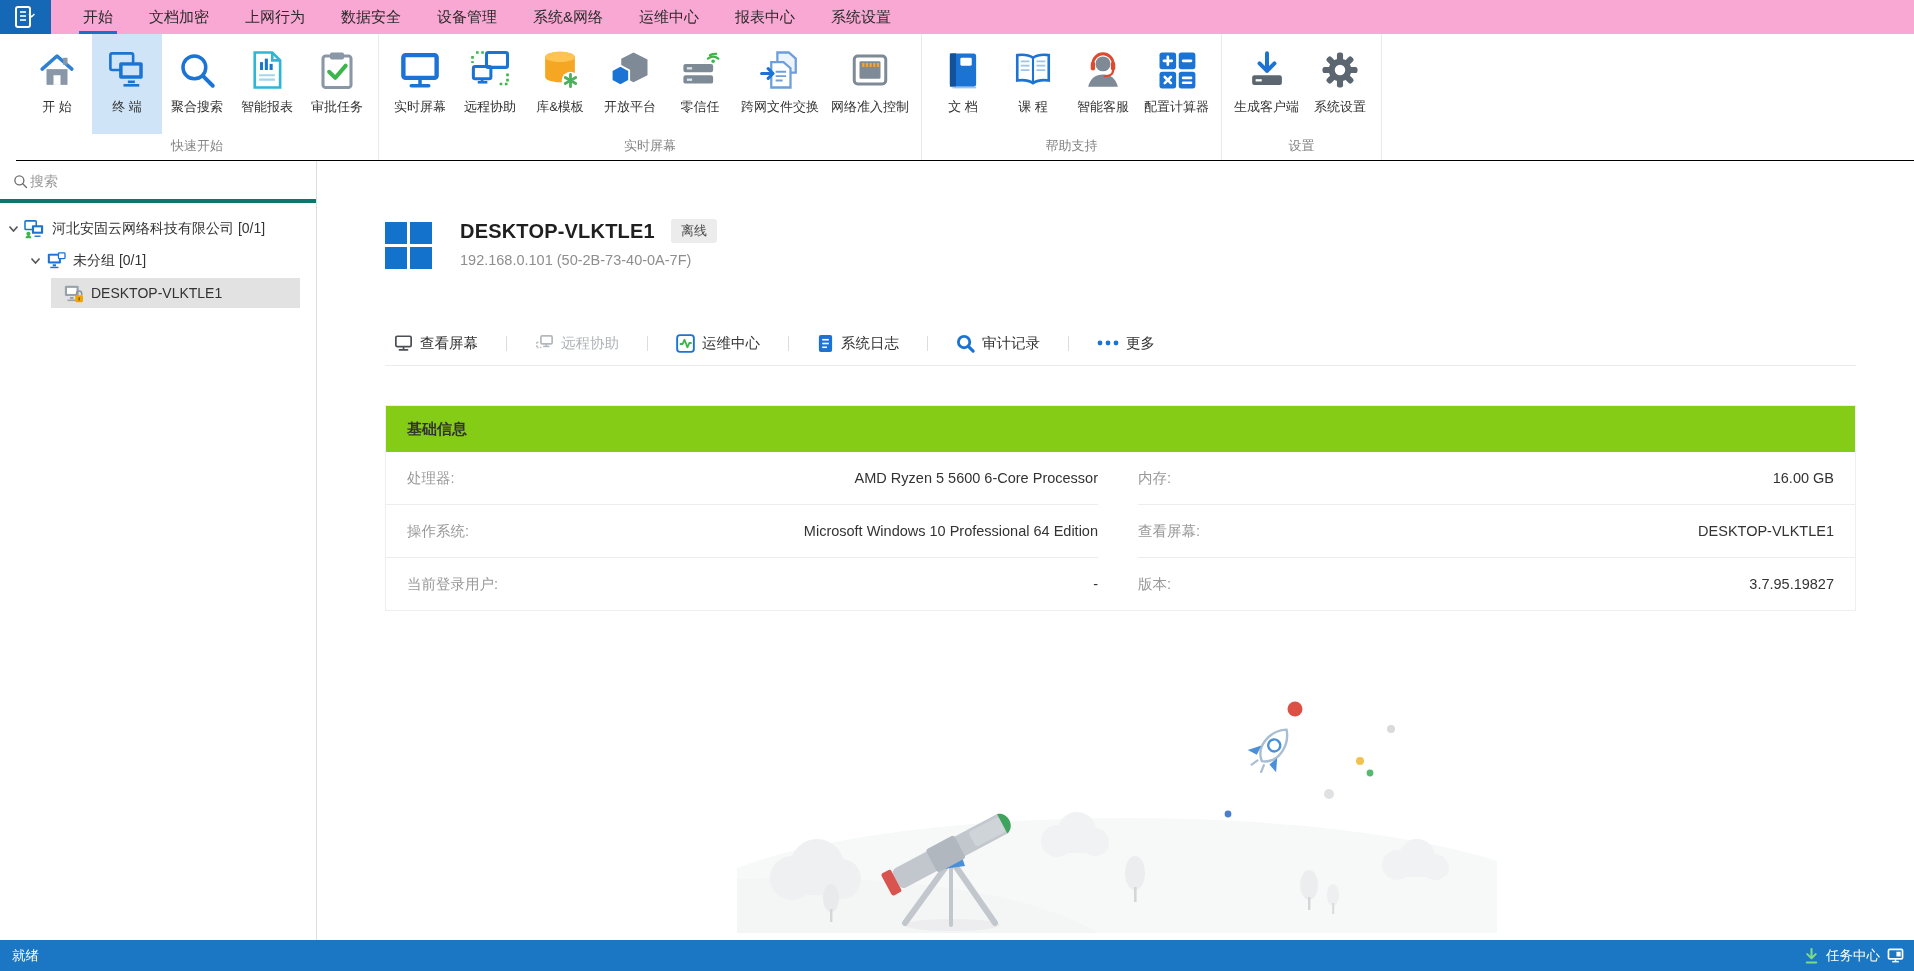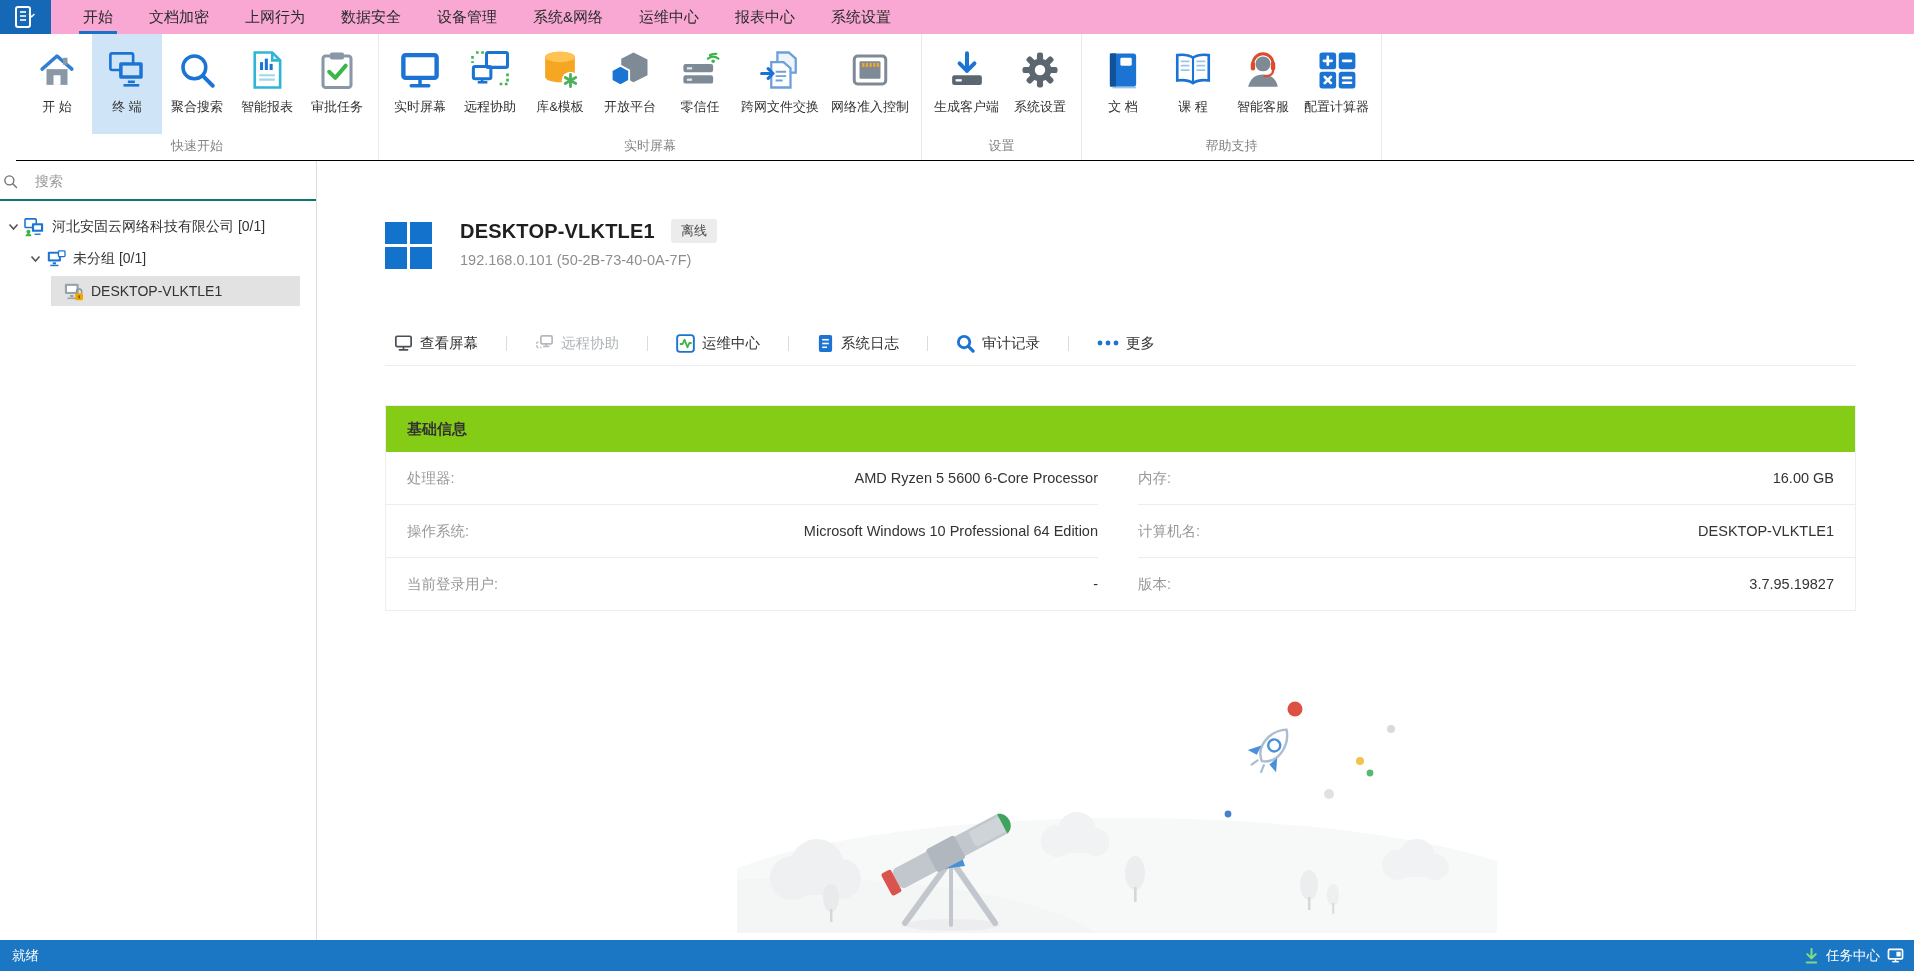--- a/index.html
+++ b/index.html
@@ -22,21 +22,21 @@
   .rgroup{display:flex;flex-direction:column;border-right:1px solid #e9e9e9;}
   .ritems{display:flex;height:100px;padding:0 6px;}
   .ritem{display:flex;flex-direction:column;align-items:center;padding:13px 6px 0 6px;min-width:58px;}
   .ritem.active{background:#cfe4f6;}
   .ritem .ric{width:46px;height:46px;display:flex;align-items:center;justify-content:center;}
   .rlabel{margin-top:5px;font-size:13px;color:#333;white-space:nowrap;}
   .rglabel{height:26px;line-height:24px;text-align:center;font-size:13px;color:#848484;}
 
   
   #sidebar{position:absolute;left:0;top:161px;width:316px;bottom:31px;background:#fff;border-right:1px solid #dedede;}
-  .search-row{height:36px;margin-top:2px;display:flex;align-items:center;gap:15px;padding:0 3px;border-bottom:2px solid #0f766e;}
+  .search-row{height:36px;margin-top:2px;display:flex;align-items:center;gap:0;padding:0 13px;border-bottom:4px solid #0f766e;}
   .search-row input{flex:1;border:none;outline:none;font-size:14px;color:#555;font-family:inherit;background:transparent;}
   .search-row input::placeholder{color:#9a9a9a;}
   #tree{padding-top:10px;}
   .trow{height:32px;display:flex;align-items:center;font-size:14px;color:#333;white-space:nowrap;}
   .trow .chev{margin-right:5px;flex:0 0 auto;}
   .trow .ticon{margin-right:7px;flex:0 0 auto;}
   .trow-l0{padding-left:8px;}
   .trow-l1{padding-left:30px;}
   .trow-sel-wrap{padding-left:51px;padding-right:16px;}
   .trow-sel{flex:1;height:30px;background:#e2e2e2;display:flex;align-items:center;padding-left:12px;}
@@ -267,51 +267,20 @@
               <rect x="23.4" y="16" width="2.6" height="4.5"></rect>
               <rect x="27.6" y="16" width="2.6" height="4.5"></rect>
               <rect x="31.8" y="16" width="2.6" height="4.5"></rect>
             </g>
           </svg>
         </span>
         <span class="rlabel">网络准入控制</span>
       </div>
     </div>
     <div class="rglabel">实时屏幕</div>
-  </div>
-
-  <div class="rgroup">
-    <div class="ritems">
-      <div class="ritem">
-        <span class="ric">
-          <svg width="42" height="42" viewBox="0 0 48 48">
-            <path d="M24 5v20m0 0 8.5-8.5M24 25l-8.5-8.5" fill="none" stroke="#1b74d3" stroke-width="4.6" stroke-linecap="round" stroke-linejoin="round"></path>
-            <rect x="7" y="30" width="34" height="11" rx="2.5" fill="#5b6670"></rect>
-            <rect x="11" y="34.5" width="7" height="2.6" fill="#fff"></rect>
-          </svg>
-        </span>
-        <span class="rlabel">生成客户端</span>
-      </div>
-      <div class="ritem">
-        <span class="ric">
-          <svg width="42" height="42" viewBox="0 0 48 48">
-            <g fill="#5b6670">
-              <rect x="20.5" y="4" width="7" height="40" rx="2.5"></rect>
-              <rect x="20.5" y="4" width="7" height="40" rx="2.5" transform="rotate(45 24 24)"></rect>
-              <rect x="20.5" y="4" width="7" height="40" rx="2.5" transform="rotate(90 24 24)"></rect>
-              <rect x="20.5" y="4" width="7" height="40" rx="2.5" transform="rotate(135 24 24)"></rect>
-              <circle cx="24" cy="24" r="13"></circle>
-            </g>
-            <circle cx="24" cy="24" r="6" fill="#fff"></circle>
-          </svg>
-        </span>
-        <span class="rlabel">系统设置</span>
-      </div>
-    </div>
-    <div class="rglabel">设置</div>
   </div>
 
   <div class="rgroup">
     <div class="ritems">
       <div class="ritem">
         <span class="ric">
           <svg width="42" height="42" viewBox="0 0 48 48">
             <rect x="9" y="5" width="30" height="38" rx="3" fill="#1b74d3"></rect>
             <rect x="9" y="5" width="7" height="38" fill="#11529b"></rect>
             <rect x="21" y="10" width="13" height="9" rx="1.5" fill="#fff"></rect>
@@ -361,20 +330,51 @@
               <line x1="31" y1="33" x2="40" y2="33"></line>
                 <line x1="31" y1="38.5" x2="40" y2="38.5"></line>
             </g>
           </svg>
         </span>
         <span class="rlabel">配置计算器</span>
       </div>
     </div>
     <div class="rglabel">帮助支持</div>
   </div>
+
+  <div class="rgroup">
+    <div class="ritems">
+      <div class="ritem">
+        <span class="ric">
+          <svg width="42" height="42" viewBox="0 0 48 48">
+            <path d="M24 5v20m0 0 8.5-8.5M24 25l-8.5-8.5" fill="none" stroke="#1b74d3" stroke-width="4.6" stroke-linecap="round" stroke-linejoin="round"></path>
+            <rect x="7" y="30" width="34" height="11" rx="2.5" fill="#5b6670"></rect>
+            <rect x="11" y="34.5" width="7" height="2.6" fill="#fff"></rect>
+          </svg>
+        </span>
+        <span class="rlabel">生成客户端</span>
+      </div>
+      <div class="ritem">
+        <span class="ric">
+          <svg width="42" height="42" viewBox="0 0 48 48">
+            <g fill="#5b6670">
+              <rect x="20.5" y="4" width="7" height="40" rx="2.5"></rect>
+              <rect x="20.5" y="4" width="7" height="40" rx="2.5" transform="rotate(45 24 24)"></rect>
+              <rect x="20.5" y="4" width="7" height="40" rx="2.5" transform="rotate(90 24 24)"></rect>
+              <rect x="20.5" y="4" width="7" height="40" rx="2.5" transform="rotate(135 24 24)"></rect>
+              <circle cx="24" cy="24" r="13"></circle>
+            </g>
+            <circle cx="24" cy="24" r="6" fill="#fff"></circle>
+          </svg>
+        </span>
+        <span class="rlabel">系统设置</span>
+      </div>
+    </div>
+    <div class="rglabel">设置</div>
+  </div>
 </div>
 
 <div id="sidebar">
   <div class="search-row">
     <svg width="15" height="15" viewBox="0 0 20 20">
       <circle cx="8.5" cy="8.5" r="6" fill="none" stroke="#6f6f6f" stroke-width="1.8"></circle>
       <line x1="13" y1="13" x2="18" y2="18" stroke="#6f6f6f" stroke-width="1.8" stroke-linecap="round"></line>
     </svg>
     <input type="text" placeholder="搜索" style="">
   </div>
@@ -511,21 +511,21 @@
       </div>
       <div class="cell right">
         <span class="ilabel">内存:</span>
         <span class="ivalue">16.00 GB</span>
       </div>
       <div class="cell left">
         <span class="ilabel">操作系统:</span>
         <span class="ivalue">Microsoft Windows 10 Professional 64 Edition</span>
       </div>
       <div class="cell right">
-        <span class="ilabel">计算机名:</span>
+        <span class="ilabel">查看屏幕:</span>
         <span class="ivalue">DESKTOP-VLKTLE1</span>
       </div>
       <div class="cell left last">
         <span class="ilabel">当前登录用户:</span>
         <span class="ivalue">-</span>
       </div>
       <div class="cell right last">
         <span class="ilabel">版本:</span>
         <span class="ivalue">3.7.95.19827</span>
       </div>

